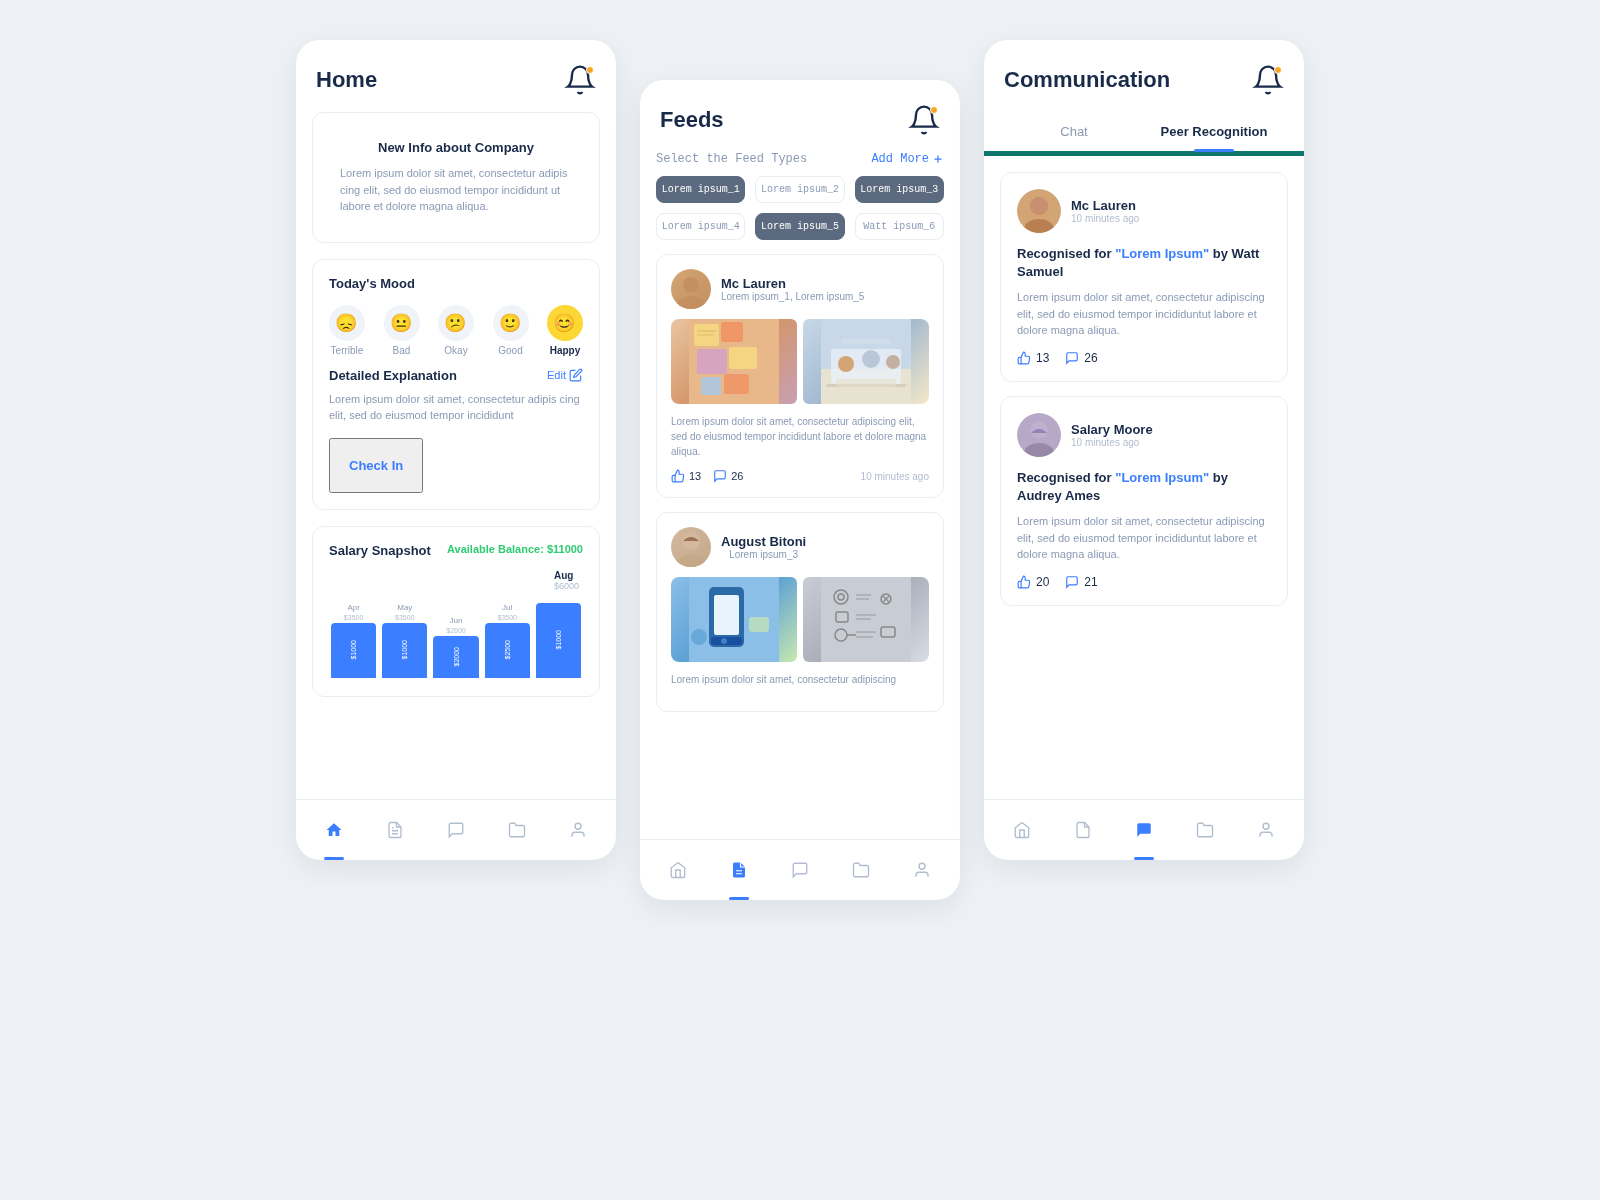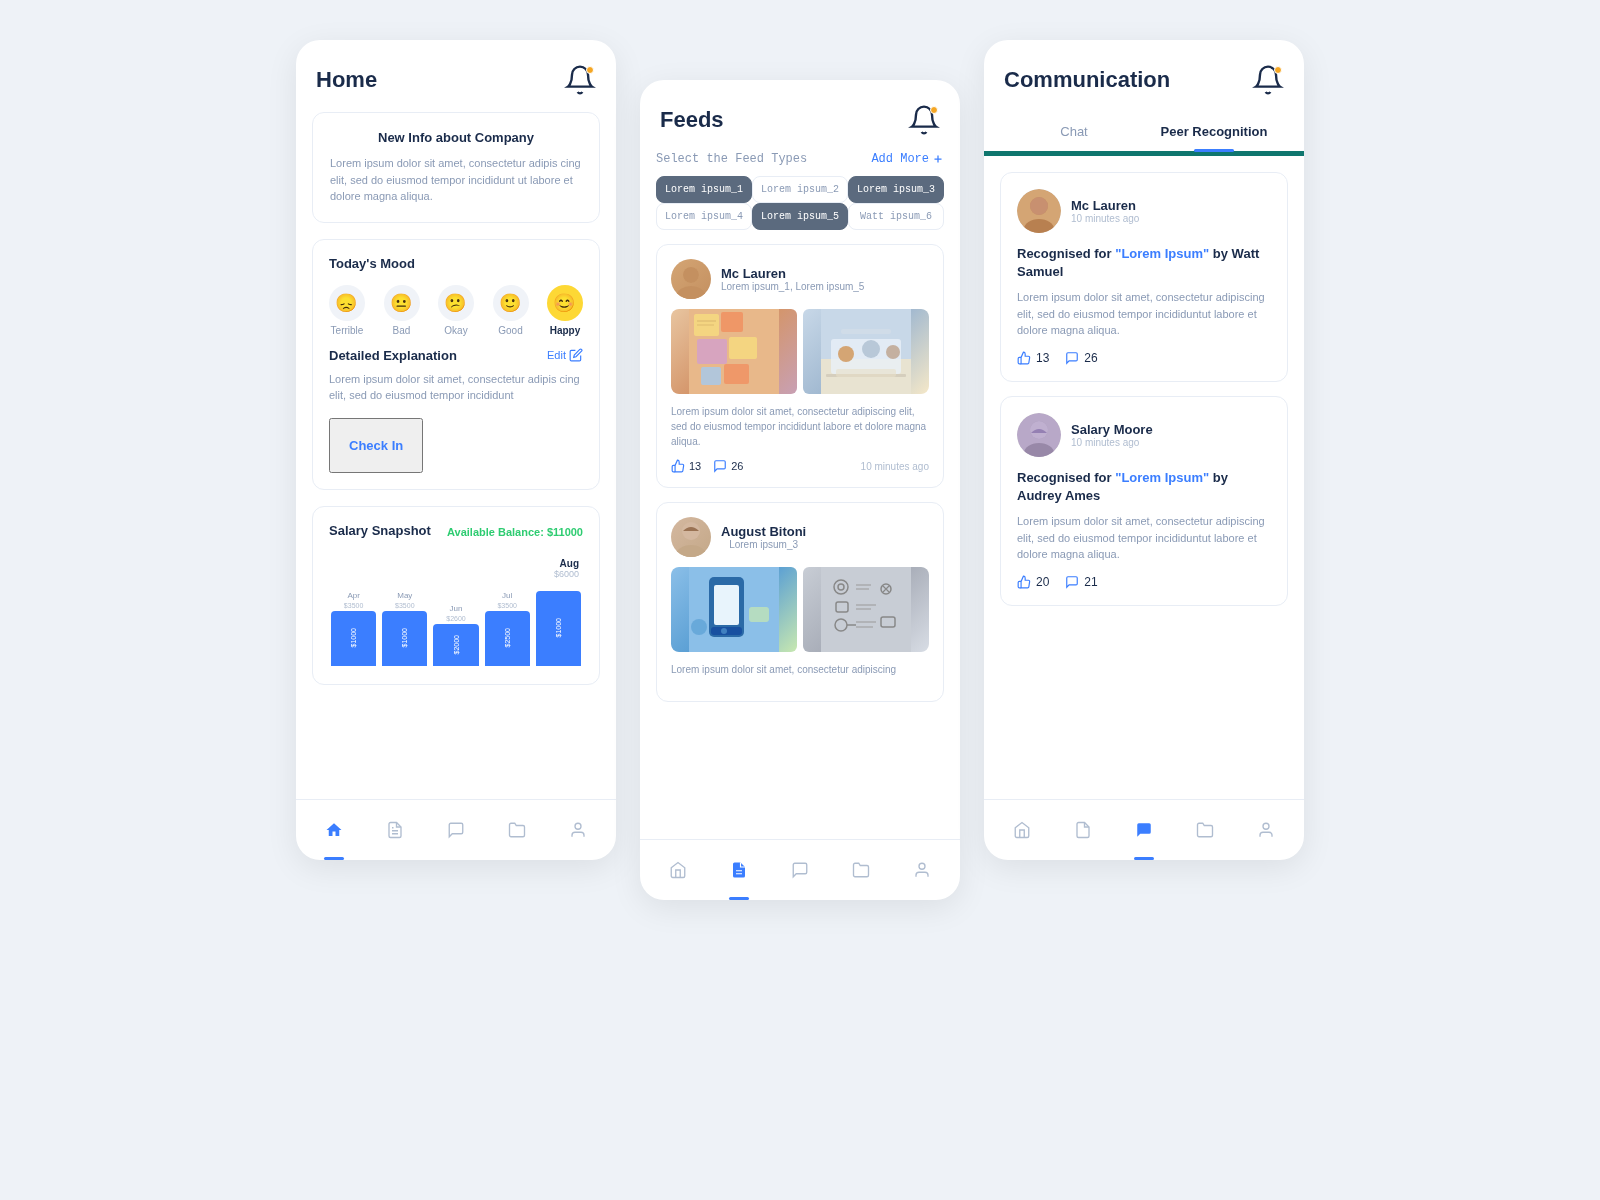--- a/index.html
+++ b/index.html
@@ -53,21 +53,21 @@
       top: 2px;
       right: 2px;
       border: 1px solid #fff;
     }
 
     
     .info-card {
       margin: 0 16px 16px;
       border: 1px solid #e8edf5;
       border-radius: 12px;
-      padding: 17px;
+      padding: 27px;
     }
     .info-card-title {
       font-size: 13px;
       font-weight: 600;
       color: #1a2b4a;
       text-align: center;
       margin-bottom: 10px;
     }
     .info-card-text {
       font-size: 11px;
@@ -159,22 +159,22 @@
     .salary-card {
       margin: 0 16px 16px;
       border: 1px solid #e8edf5;
       border-radius: 12px;
       padding: 16px;
       overflow: hidden;
     }
     .salary-header {
       display: flex;
       justify-content: space-between;
-      align-items: flex-end;
-      margin-bottom: 20px;
+      align-items: flex-start;
+      margin-bottom: 12px;
     }
     .salary-title {
       font-size: 13px;
       font-weight: 600;
       color: #1a2b4a;
     }
     .salary-balance {
       font-size: 11px;
       color: #2ecc71;
       font-weight: 600;
@@ -237,21 +237,21 @@
       font-size: 12px;
       color: #3b7eff;
       cursor: pointer;
       display: flex;
       align-items: center;
       gap: 3px;
     }
     .feed-tags {
       display: grid;
       grid-template-columns: repeat(3, 1fr);
-      gap: 0;
+      gap: 10px;
     }
     .feed-tag {
       padding: 7px 4px;
       border-radius: 8px;
       font-size: 10px;
       text-align: center;
       cursor: pointer;
       border: 1px solid #e8edf5;
       color: #8a9ab5;
     }
@@ -521,21 +521,21 @@
     <button class="checkin-btn">Check In</button>
   </div>
 
   <div class="salary-card">
     <div class="salary-header">
       <span class="salary-title">Salary Snapshot</span>
       <span class="salary-balance">Available Balance: $11000</span>
     </div>
     <div class="chart-area">
       <div style="display:flex; justify-content:flex-end; padding-right:4px; margin-bottom:2px;">
-        <div style="text-align:right;">
+        <div style="text-align:left;">
           <div style="font-size:10px;font-weight:600;color:#1a2b4a;">Aug</div>
           <div style="font-size:9px;color:#b0bdd0;">$6000</div>
         </div>
       </div>
       <div style="display:flex;align-items:flex-end;height:85px;gap:6px;padding:0 2px;">
 
         <div style="flex:1;display:flex;flex-direction:column;align-items:center;justify-content:flex-end;">
           <div style="font-size:8px;color:#8a9ab5;margin-bottom:2px;">Apr</div>
           <div style="font-size:7px;color:#b0bdd0;margin-bottom:2px;">$3500</div>
           <div style="height:55px;width:100%;background:#3b7eff;border-radius:4px 4px 0 0;display:flex;align-items:center;justify-content:center;">

